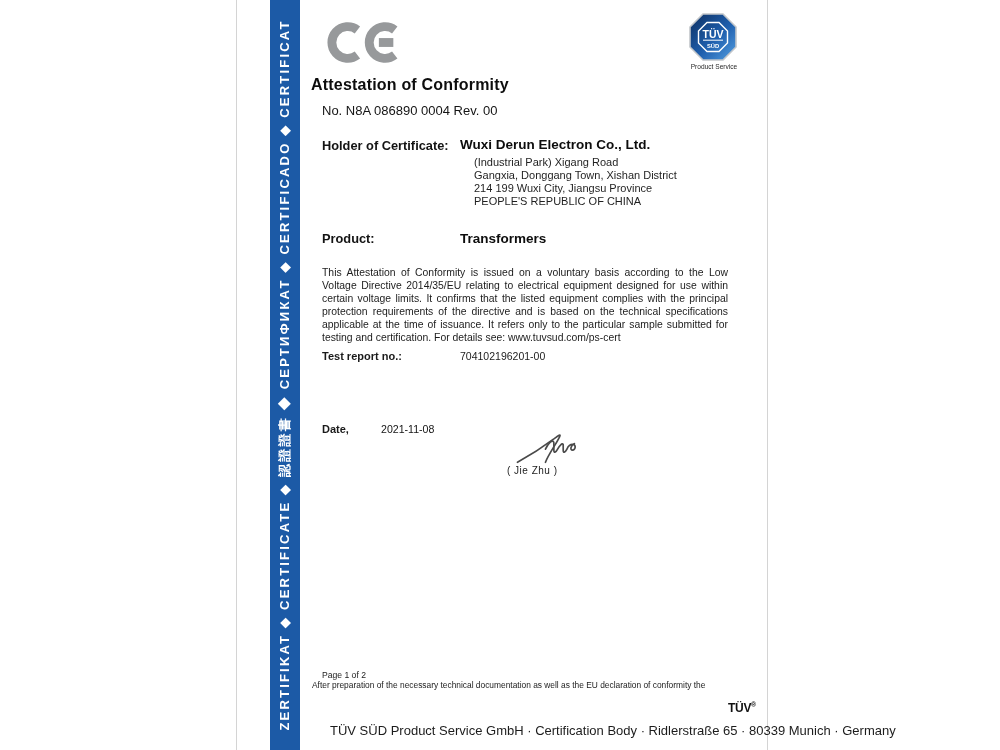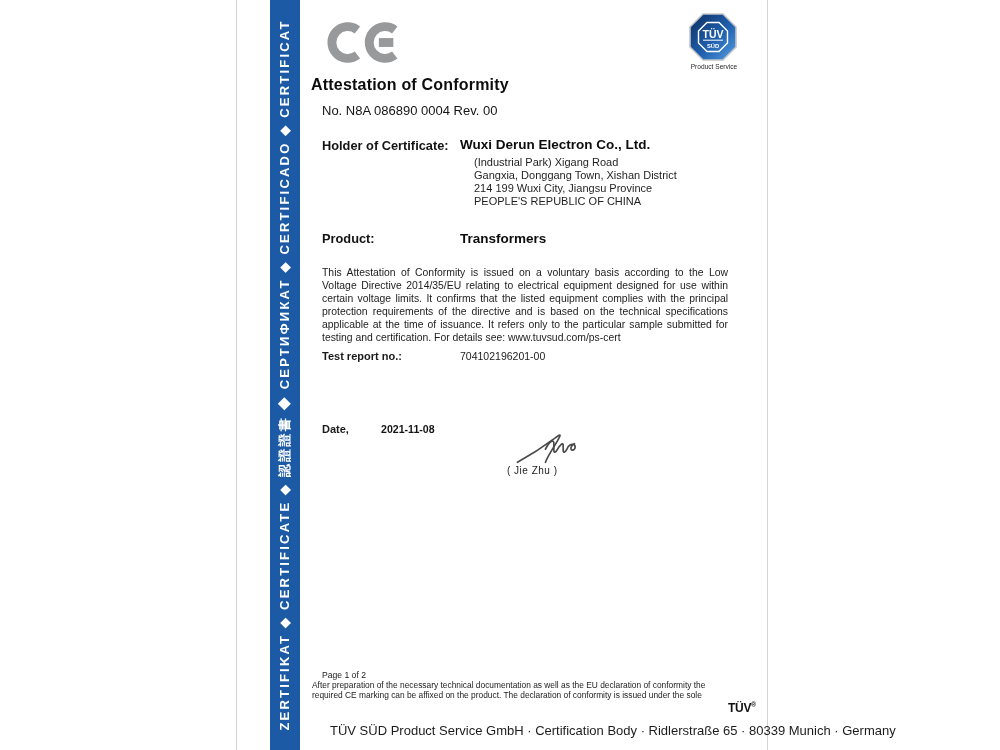--- a/index.html
+++ b/index.html
@@ -38,21 +38,21 @@
   .holder-name{left:460px;top:137px;font-size:13.5px;font-weight:bold;color:#0d0d0d;}
   .address{left:460px;top:156px;font-size:11px;line-height:12.9px;color:#1f1f1f;margin-left:14px;}
   .product-value{left:460px;top:231px;font-size:13.5px;font-weight:bold;color:#0d0d0d;}
   .statement{
     left:322px;top:266px;width:406px;
     font-size:10.4px;line-height:13.1px;text-align:justify;color:#1c1c1c;
   }
   .report-label{left:322px;top:350px;font-size:11px;font-weight:bold;}
   .report-value{left:460px;top:350px;font-size:10.5px;color:#1c1c1c;}
   .date-label{left:322px;top:423px;font-size:11px;font-weight:bold;}
-  .date-value{left:381px;top:423px;font-size:10.6px;font-weight:bold;color:#141414;}
+  .date-value{left:381px;top:423px;font-size:10.6px;font-weight:normal;color:#141414;}
   .sig-name{left:507px;top:465px;font-size:10px;color:#1c1c1c;letter-spacing:.5px;}
   .pageinfo{left:322px;top:670px;font-size:8.6px;color:#1c1c1c;}
   .footnote{left:312px;top:681px;font-size:8.4px;line-height:9.7px;color:#1c1c1c;}
   .companyline{left:322px;top:723px;font-size:13px;color:#1c1c1c;margin-left:8px;}
   .tuv-mark{left:728px;top:701px;font-size:12px;font-weight:bold;color:#111;letter-spacing:-.3px;}
   .tuv-mark sup{font-size:7px;}
   .tuv-caption{
     left:683px;top:63px;width:62px;text-align:center;
     font-size:6.6px;color:#2a2a2a;
   }
@@ -115,16 +115,15 @@
   <g fill="none" stroke="#4a4a4a" stroke-width="1.8" stroke-linecap="round" stroke-linejoin="round">
     <path d="M3,41 C14,35 30,25 42,16 C47,12 50,10 48,14 C44,22 36,33 33,41"></path>
     <path d="M33,27 C36,20 41,16 42,20 L42,28 C42,31 44,31 46,27 C48,23 51,20 52,22 L52,28 C52,31 54,31 56,27 C57,24 60,21 63,22 C66,23 65,28 62,28 C59,28 60,23 64,21"></path>
   </g>
 </svg>
 <div class="abs sig-name">( Jie Zhu )</div>
 
 <div class="abs pageinfo">Page 1 of 2</div>
 <div class="abs footnote">
   <div>After preparation of the necessary technical documentation as well as the EU declaration of conformity the</div>
-  <div>required CE marking can be affixed on the product. The declaration of conformity is issued under the sole</div>
 </div>
 <div class="abs companyline">TÜV SÜD Product Service GmbH · Certification Body · Ridlerstraße 65 · 80339 Munich · Germany</div>
 <div class="abs tuv-mark"><span>TÜV</span><sup>®</sup></div>
 
 </body></html>

